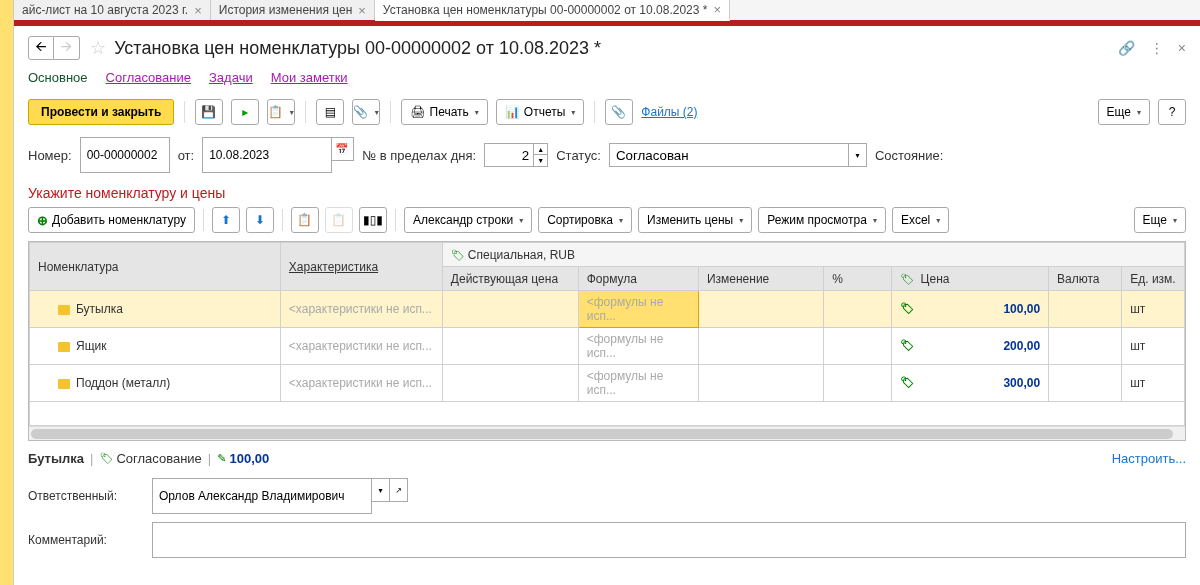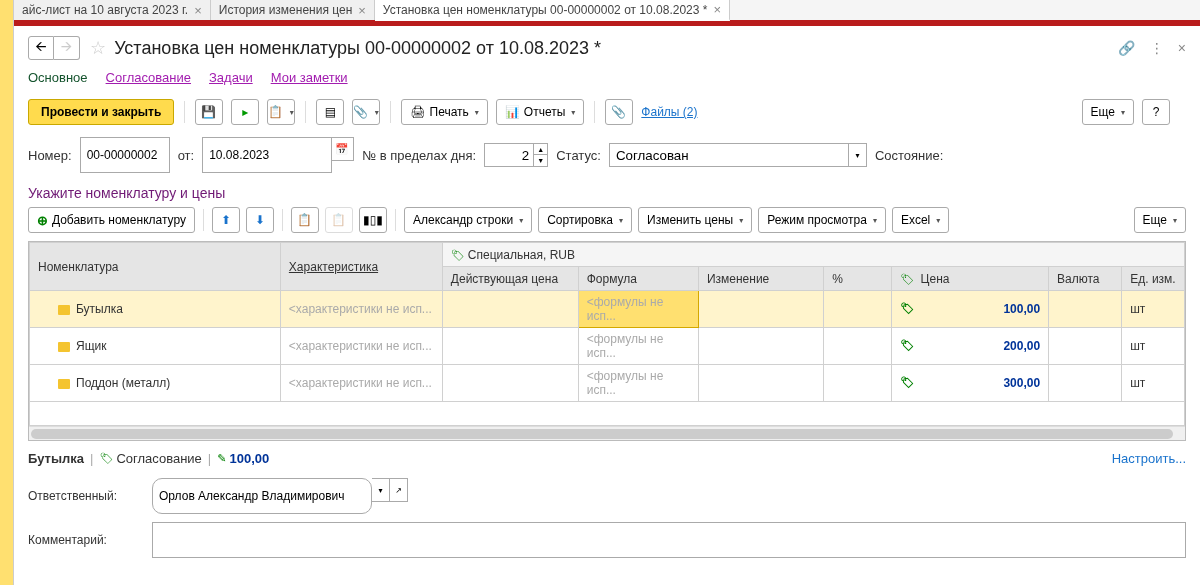--- a/index.html
+++ b/index.html
@@ -23,21 +23,21 @@
 .header-right { margin-left: auto; display: flex; gap: 14px; align-items: center; color: #888; }
 .header-icon { font-size: 14px; cursor: pointer; }
 
 
 .subtabs { display: flex; gap: 18px; padding: 4px 14px 8px 14px; font-size: 13px; }
 .subtab { color: #a21caf; cursor: pointer; }
 .subtab.active { color: #14532d; text-decoration: none; border-bottom: 2px solid transparent; }
 .subtab:not(.active) { text-decoration: underline; }
 
 
-.toolbar { display: flex; align-items: center; padding: 4px 30px 10px 14px; gap: 8px; flex-wrap: wrap; }
+.toolbar { display: flex; align-items: center; padding: 4px 14px 10px 14px; gap: 8px; flex-wrap: wrap; }
 .btn { height: 26px; border: 1px solid #aaa; background: #fff; border-radius: 3px; padding: 0 8px; display: inline-flex; align-items: center; font-size: 12px; cursor: pointer; gap: 4px; }
 .btn.primary { background: #ffdb4d; border-color: #c9a800; font-weight: bold; padding: 0 12px; }
 .btn.icon-only { padding: 0; width: 28px; justify-content: center; }
 .sep { width: 1px; height: 22px; background: #ddd; margin: 0 2px; }
 .dropdown-arrow { font-size: 8px; color: #555; margin-left: 2px; }
 .link { color: #1a73cc; text-decoration: underline; cursor: pointer; }
 .spacer { flex: 1; }
 
 
 .form-row { display: flex; align-items: center; padding: 2px 14px 10px 14px; gap: 8px; font-size: 13px; }
@@ -50,21 +50,21 @@
 .spinner-wrap { display: flex; }
 .spinner-input { width: 50px; height: 24px; border: 1px solid #aaa; text-align: right; padding: 0 4px; }
 .spinner-btns { display: flex; flex-direction: column; height: 24px; }
 .spinner-btn { width: 14px; height: 12px; border: 1px solid #aaa; border-left: none; font-size: 7px; display: flex; align-items: center; justify-content: center; background: #fff; cursor: pointer; }
 .spinner-btn:last-child { border-top: none; }
 .select-wrap { display: flex; }
 .select-input { height: 24px; border: 1px solid #aaa; padding: 0 6px; width: 240px; }
 .select-btn { width: 18px; height: 24px; border: 1px solid #aaa; border-left: none; background: #fff; font-size: 8px; display: flex; align-items: center; justify-content: center; cursor: pointer; }
 
 
-.section-heading { color: #701a75; font-size: 14px; padding: 2px 14px 6px 14px; }
+.section-heading { color: #b91c1c; font-size: 14px; padding: 2px 14px 6px 14px; }
 
 
 .table-toolbar { display: flex; align-items: center; padding: 0 14px 8px 14px; gap: 6px; }
 .btn.add { }
 .btn.add .plus { color: #008000; font-size: 13px; font-weight: bold; }
 .arrow-icon { color: #1a73cc; font-size: 12px; }
 
 
 .table-wrap { margin: 0 14px; border: 1px solid #bbb; }
 .grid { width: 100%; border-collapse: collapse; }
@@ -83,21 +83,21 @@
 
 
 .bottom-status { display: flex; align-items: center; padding: 10px 14px 6px 14px; font-size: 13px; }
 .bottom-status .divider { margin: 0 6px; color: #aaa; }
 .pencil-icon { color: #008000; font-size: 11px; margin-right: 3px; }
 .configure-link { margin-left: auto; color: #1a73cc; cursor: pointer; }
 
 .bottom-btn-row { padding: 6px 14px; }
 .bottom-form { padding: 6px 14px; display: flex; flex-direction: column; gap: 8px; }
 .bottom-form-row { display: flex; align-items: center; gap: 14px; }
-.resp-input { width: 220px; border-radius: 10px; }
+.resp-input { width: 220px; }
 
 .col-nom { width: 240px; }
 .col-char { width: 155px; text-decoration: underline; }
 .col-cur { width: 130px; }
 .col-form { width: 115px; }
 .col-chg { width: 120px; }
 .col-pct { width: 65px; }
 .col-price { width: 150px; }
 .col-val { width: 70px; }
 .col-unit { width: 60px; }

